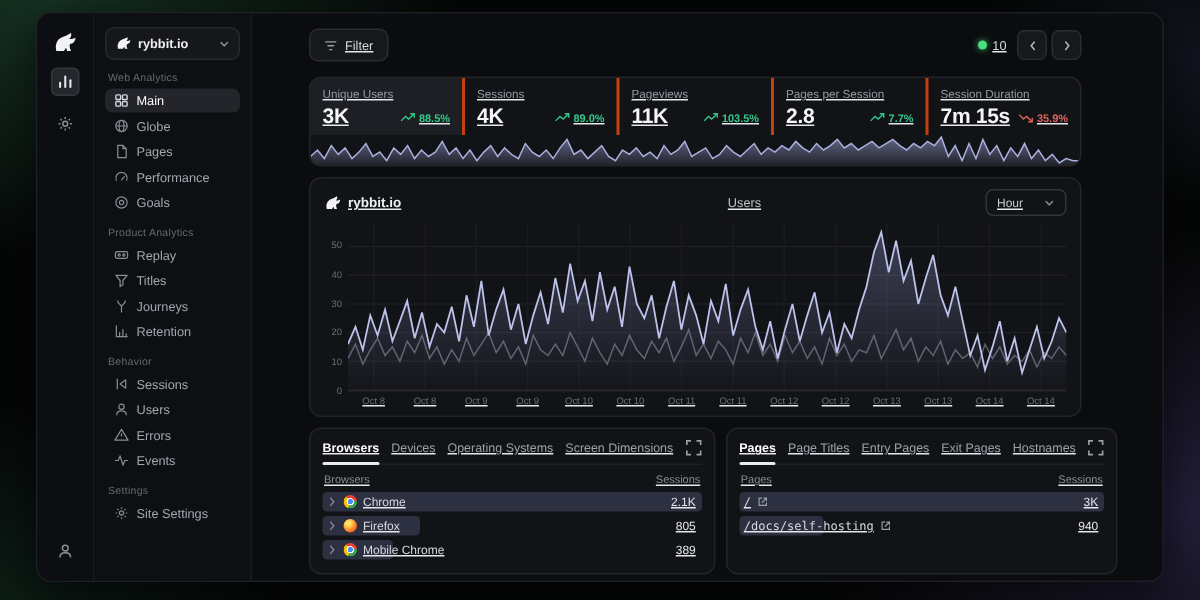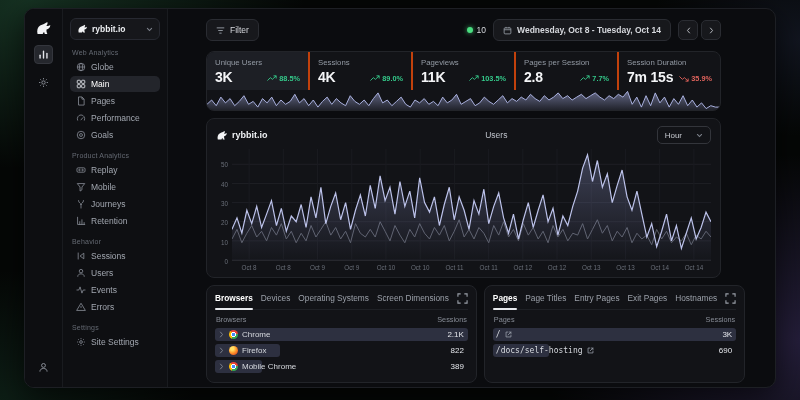--- a/index.html
+++ b/index.html
@@ -30,21 +30,21 @@
   .site-selector { display:flex; align-items:center; gap:4px; background:#16171b; border:1px solid #272931; border-radius:6px; padding:5px 6px; cursor:pointer; }
   .site-selector .slogo { width:11px; height:10px; color:#f2f3f5; flex:none; }
   .site-selector .sname { font-size:8.5px; font-weight:bold; color:#eceef1; flex:1; }
   .site-selector .chev { width:7px; height:7px; color:#7d828c; flex:none; }
   .sec-label { font-size:7px; color:#646972; margin:9px 2px 3px; letter-spacing:0.2px; }
   .nav-item { display:flex; align-items:center; gap:5px; padding:3px 6px; border-radius:5px; color:#a2a7b0; font-size:8.5px; cursor:pointer; margin-bottom:1px; }
   .nav-item .nic { width:10px; height:10px; flex:none; color:#888d96; }
   .nav-item.active { background:#23252b; color:#fff; }
   .nav-item.active .nic { color:#d4d7dd; }
   
-  .main { flex:1; padding:10px 54px 0 38px; min-width:0; }
+  .main { flex:1; padding:10px 54px 0 38px; min-width:0;text-decoration:underline; }
   .topbar { display:flex; align-items:center; height:22px; margin-bottom:10px; }
   .btn { display:inline-flex; align-items:center; gap:5px; background:#17181c; border:1px solid #2a2c32; border-radius:6px; padding:0 9px; height:22px; font-size:8.5px; color:#d6d8dd; cursor:pointer; }
   .btn .bic { width:9px; height:9px; color:#9aa0a9; }
   .top-right { margin-left:auto; display:flex; align-items:center; gap:7px; }
   .live { display:flex; align-items:center; gap:4px; font-size:8.5px; color:#d7dadf; }
   .live-dot { width:6px; height:6px; border-radius:50%; background:#4ade80; box-shadow:0 0 5px rgba(74,222,128,0.8); }
   .nav-chevrons { display:flex; gap:3px; }
   .sq-btn { width:20px; height:20px; display:flex; align-items:center; justify-content:center; background:#17181c; border:1px solid #2a2c32; border-radius:5px; color:#b7bac1; cursor:pointer; }
   .sq-btn svg { width:7px; height:7px; }
   
@@ -135,39 +135,39 @@
       <svg class="slogo" viewBox="0 0 20 17" fill="currentColor">
           <path d="M3,15 C2,11 3,7 6,5 C8,3.6 10,3.4 12,2.2 L14.5,0.8 C15.2,2.8 14.4,4.2 13.2,5.4 C14.8,5.8 16.6,5.4 18,4.4 C18,7.6 16,9.2 13.6,9.6 C13.2,11.6 13.8,13.2 14.6,15 L11.5,15 L10.6,12.4 L9,15 Z"></path>
         </svg>
       <span class="sname">rybbit.io</span>
       <svg class="chev" viewBox="0 0 10 10" fill="none" stroke="currentColor" stroke-width="1.6" stroke-linecap="round">
           <path d="M2,3.5 L5,6.5 L8,3.5"></path>
         </svg>
     </div>
 
     <div class="sec-label">Web Analytics</div>
-    <div class="nav-item">
-      <svg class="nic" viewBox="0 0 16 16" fill="none" stroke="currentColor" stroke-width="1.3">
-          <circle cx="8" cy="8" r="6"></circle>
-          <ellipse cx="8" cy="8" rx="2.6" ry="6"></ellipse>
-          <path d="M2,8 H14"></path>
-        </svg>
-      <span>Globe</span>
-    </div>
     <div class="nav-item active">
       <svg class="nic" viewBox="0 0 16 16" fill="none" stroke="currentColor" stroke-width="1.5">
           <rect x="2" y="2" width="5" height="5" rx="1"></rect>
           <rect x="9" y="2" width="5" height="5" rx="1"></rect>
           <rect x="2" y="9" width="5" height="5" rx="1"></rect>
           <rect x="9" y="9" width="5" height="5" rx="1"></rect>
         </svg>
       <span>Main</span>
     </div>
     <div class="nav-item">
       <svg class="nic" viewBox="0 0 16 16" fill="none" stroke="currentColor" stroke-width="1.3">
+          <circle cx="8" cy="8" r="6"></circle>
+          <ellipse cx="8" cy="8" rx="2.6" ry="6"></ellipse>
+          <path d="M2,8 H14"></path>
+        </svg>
+      <span>Globe</span>
+    </div>
+    <div class="nav-item">
+      <svg class="nic" viewBox="0 0 16 16" fill="none" stroke="currentColor" stroke-width="1.3">
           <path d="M4,1.5 H9.5 L13,5 V14.5 H4 Z"></path>
           <path d="M9.5,1.5 V5 H13"></path>
         </svg>
       <span>Pages</span>
     </div>
     <div class="nav-item">
       <svg class="nic" viewBox="0 0 16 16" fill="none" stroke="currentColor" stroke-width="1.3" stroke-linecap="round">
           <path d="M2.5,11.5 A6,6 0 1 1 13.5,11.5"></path>
           <path d="M8,11 L11,7.5"></path>
         </svg>
@@ -187,21 +187,21 @@
           <rect x="1.5" y="4.5" width="13" height="7" rx="2"></rect>
           <circle cx="5.5" cy="8" r="1.2"></circle>
           <circle cx="10.5" cy="8" r="1.2"></circle>
         </svg>
       <span>Replay</span>
     </div>
     <div class="nav-item">
       <svg class="nic" viewBox="0 0 16 16" fill="none" stroke="currentColor" stroke-width="1.3" stroke-linejoin="round">
           <path d="M2,2.5 H14 L9.5,8 V12.5 L6.5,14.5 V8 Z"></path>
         </svg>
-      <span>Mobile</span>
+      <span>Titles</span>
     </div>
     <div class="nav-item">
       <svg class="nic" viewBox="0 0 16 16" fill="none" stroke="currentColor" stroke-width="1.3" stroke-linecap="round">
           <path d="M8,14.5 V9"></path>
           <path d="M8,9 C8,6 4,7 4,2.5"></path>
           <path d="M8,9 C8,6 12,7 12,2.5"></path>
         </svg>
       <span>Journeys</span>
     </div>
     <div class="nav-item">
@@ -223,32 +223,32 @@
       <span>Sessions</span>
     </div>
     <div class="nav-item">
       <svg class="nic" viewBox="0 0 16 16" fill="none" stroke="currentColor" stroke-width="1.3">
           <circle cx="8" cy="5" r="2.8"></circle>
           <path d="M2.8,14 C2.8,10.8 5,9.4 8,9.4 C11,9.4 13.2,10.8 13.2,14"></path>
         </svg>
       <span>Users</span>
     </div>
     <div class="nav-item">
-      <svg class="nic" viewBox="0 0 16 16" fill="none" stroke="currentColor" stroke-width="1.3" stroke-linecap="round" stroke-linejoin="round">
-          <path d="M1.5,8 H4.5 L6.5,3 L9.5,13 L11.5,8 H14.5"></path>
-        </svg>
-      <span>Events</span>
-    </div>
-    <div class="nav-item">
       <svg class="nic" viewBox="0 0 16 16" fill="none" stroke="currentColor" stroke-width="1.3" stroke-linejoin="round">
           <path d="M8,2 L15,13.5 H1 Z"></path>
           <path d="M8,6.5 V9.5"></path>
           <path d="M8,11.5 V11.6"></path>
         </svg>
       <span>Errors</span>
+    </div>
+    <div class="nav-item">
+      <svg class="nic" viewBox="0 0 16 16" fill="none" stroke="currentColor" stroke-width="1.3" stroke-linecap="round" stroke-linejoin="round">
+          <path d="M1.5,8 H4.5 L6.5,3 L9.5,13 L11.5,8 H14.5"></path>
+        </svg>
+      <span>Events</span>
     </div>
 
     <div class="sec-label">Settings</div>
     <div class="nav-item">
       <svg class="nic" viewBox="0 0 16 16" fill="none" stroke="currentColor" stroke-width="1.3">
           <circle cx="8" cy="8" r="2.2"></circle>
           <path d="M8,1.8 V3.5 M8,12.5 V14.2 M1.8,8 H3.5 M12.5,8 H14.2 M3.6,3.6 L4.8,4.8 M11.2,11.2 L12.4,12.4 M12.4,3.6 L11.2,4.8 M4.8,11.2 L3.6,12.4"></path>
         </svg>
       <span>Site Settings</span>
     </div>
@@ -262,28 +262,20 @@
             <path d="M1.5,2.5 H10.5"></path>
             <path d="M3.5,6 H8.5"></path>
             <path d="M5,9.5 H7"></path>
           </svg>
         <span>Filter</span>
       </div>
       <div class="top-right">
         <div class="live">
           <span class="live-dot"></span>
           <span>10</span>
-        </div>
-        <div class="btn">
-          <svg class="bic" viewBox="0 0 12 12" fill="none" stroke="currentColor" stroke-width="1.1">
-              <rect x="1.5" y="2.5" width="9" height="8" rx="1.2"></rect>
-              <path d="M1.5,5 H10.5"></path>
-              <path d="M4,1.2 V3 M8,1.2 V3"></path>
-            </svg>
-          <span style="font-weight:bold">Wednesday, Oct 8 - Tuesday, Oct 14</span>
         </div>
         <div class="nav-chevrons">
           <div class="sq-btn">
             <svg viewBox="0 0 8 10" fill="none" stroke="currentColor" stroke-width="1.4" stroke-linecap="round">
                 <path d="M5.5,1.5 L2.5,5 L5.5,8.5"></path>
               </svg>
           </div>
           <div class="sq-btn">
             <svg viewBox="0 0 8 10" fill="none" stroke="currentColor" stroke-width="1.4" stroke-linecap="round">
                 <path d="M2.5,1.5 L5.5,5 L2.5,8.5"></path>
@@ -488,21 +480,21 @@
           <span class="trow-name">Chrome</span>
           <span class="trow-val">2.1K</span>
         </div>
         <div class="trow">
           <div class="trow-bar" style="width: 25.7%;"></div>
           <svg class="caret" viewBox="0 0 8 10" fill="none" stroke="currentColor" stroke-width="1.3" stroke-linecap="round">
               <path d="M2.5,1.5 L5.5,5 L2.5,8.5"></path>
             </svg>
           <span class="bicon firefox"></span>
           <span class="trow-name">Firefox</span>
-          <span class="trow-val">822</span>
+          <span class="trow-val">805</span>
         </div>
         <div class="trow">
           <div class="trow-bar" style="width: 18.5%;"></div>
           <svg class="caret" viewBox="0 0 8 10" fill="none" stroke="currentColor" stroke-width="1.3" stroke-linecap="round">
               <path d="M2.5,1.5 L5.5,5 L2.5,8.5"></path>
             </svg>
           <span class="bicon chrome"></span>
           <span class="trow-name">Mobile Chrome</span>
           <span class="trow-val">389</span>
         </div>
@@ -538,20 +530,20 @@
           <span class="trow-val">3K</span>
         </div>
         <div class="trow">
           <div class="trow-bar" style="width: 23%;"></div>
           <span class="trow-name mono-sm">/docs/self-hosting</span>
           <svg class="extlink" viewBox="0 0 10 10" fill="none" stroke="currentColor" stroke-width="1.1" stroke-linecap="round">
               <path d="M4,1.5 H1.5 V8.5 H8.5 V6"></path>
               <path d="M6,1.5 H8.5 V4"></path>
               <path d="M8.5,1.5 L4.5,5.5"></path>
             </svg>
-          <span class="trow-val">690</span>
+          <span class="trow-val">940</span>
         </div>
 
       </div>
 
     </div>
   </div>
 </div>
 
 </body></html>

